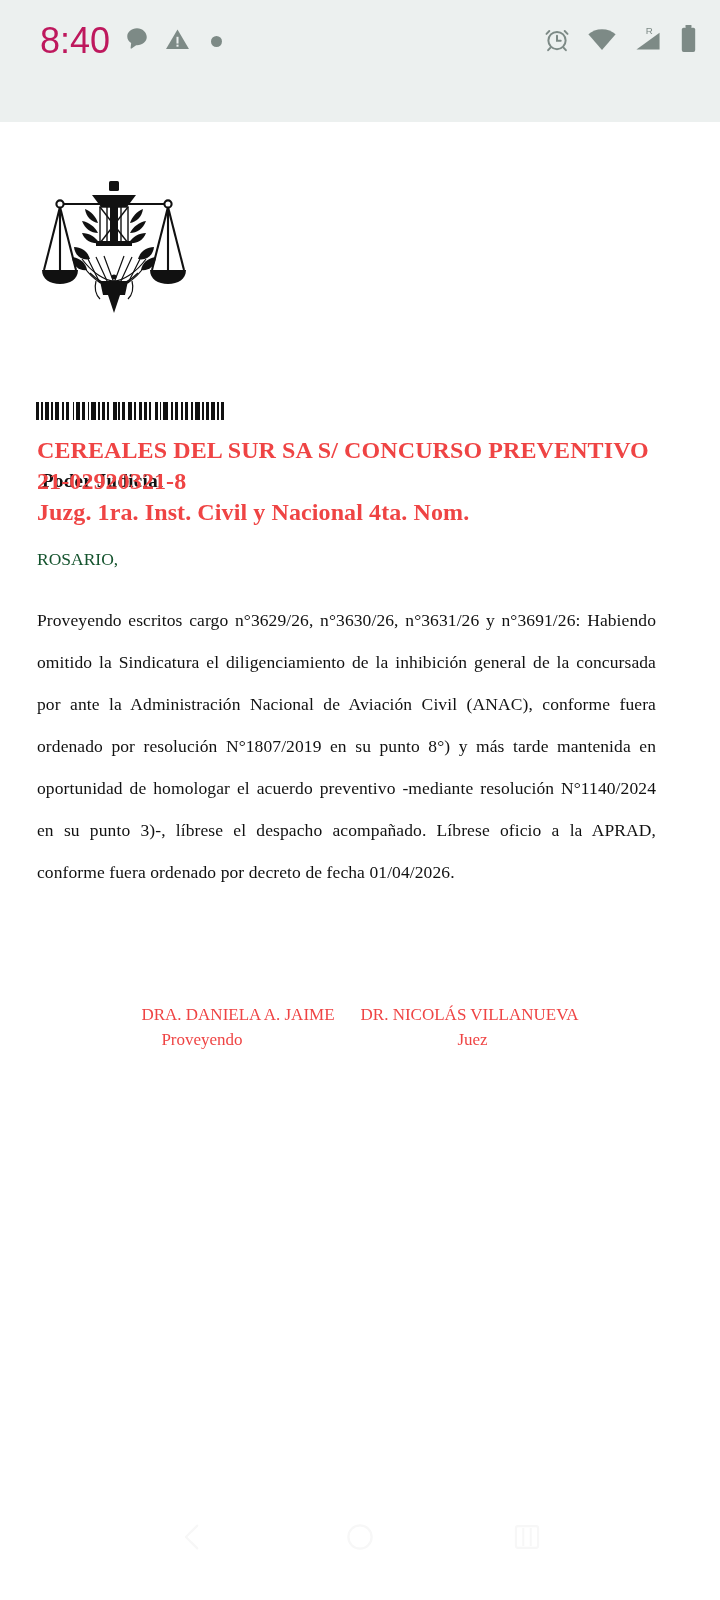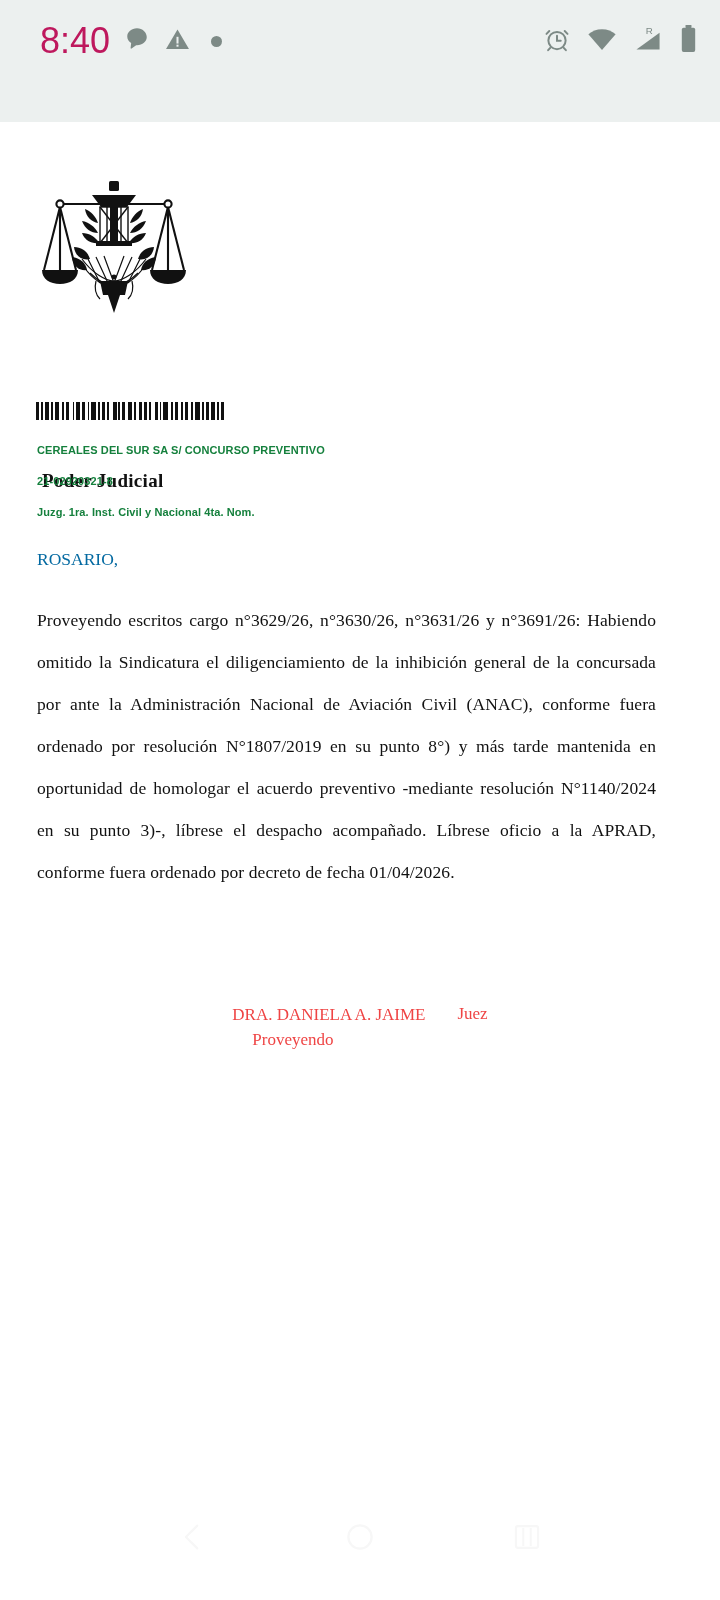--- a/index.html
+++ b/index.html
@@ -52,32 +52,32 @@
     position:absolute; left:36px; top:280px;
     width:188px; height:18px;
     display:flex; align-items:stretch;
   }
   .barcode span{ display:block; height:100%; }
 
   .case-block{
     position:absolute; left:37px; top:313px; width:645px;
   }
   .case-line{
-    font-family:Liberation Sans, sans-serif;
-    font-weight:700; font-size:11px; color:#15803d;
+    font-family:Liberation Serif, serif;
+    font-weight:700; font-size:24px; color:#ef4444;
     line-height:31px; letter-spacing:0.1px;
     white-space:nowrap;
   }
 
   .body-block{
     position:absolute; left:37px; top:425px; width:619px;
   }
   .city-line{
     font-family:"Liberation Serif", serif;
-    font-size:17.5px; color:#0369a1; line-height:24px;
+    font-size:17.5px; color:#14532d; line-height:24px;
     margin-bottom:28px;
   }
   .para{
     font-family:"Liberation Serif", serif;
     font-size:17.5px; color:#111;
     text-align:justify;
     line-height:42px;
     letter-spacing:0.1px;
   }
 
@@ -323,20 +323,21 @@
     <div class="city-line">ROSARIO,</div>
     <div class="para">Proveyendo escritos cargo n°3629/26, n°3630/26, n°3631/26 y n°3691/26: Habiendo omitido la Sindicatura  el diligenciamiento de la inhibición general de la concursada por ante la Administración Nacional de Aviación Civil (ANAC), conforme fuera ordenado por resolución N°1807/2019 en su punto 8°) y más tarde mantenida en oportunidad de homologar el acuerdo preventivo -mediante resolución N°1140/2024 en su punto 3)-, líbrese el despacho acompañado. Líbrese oficio a la APRAD, conforme fuera ordenado por decreto de fecha 01/04/2026.</div>
   </div>
 
   <div class="signatures">
     <div class="sig left">
       <span class="name">DRA. DANIELA A. JAIME</span>
       <span class="role">Proveyendo</span>
     </div>
     <div class="sig right">
+      <span class="name">DR. NICOLÁS VILLANUEVA</span>
       <span class="role">Juez</span>
     </div>
   </div>
 
 </div>
 
 <div class="navbar">
 
   <span class="navbtn">
     <svg width="34" height="34" viewBox="0 0 24 24">

